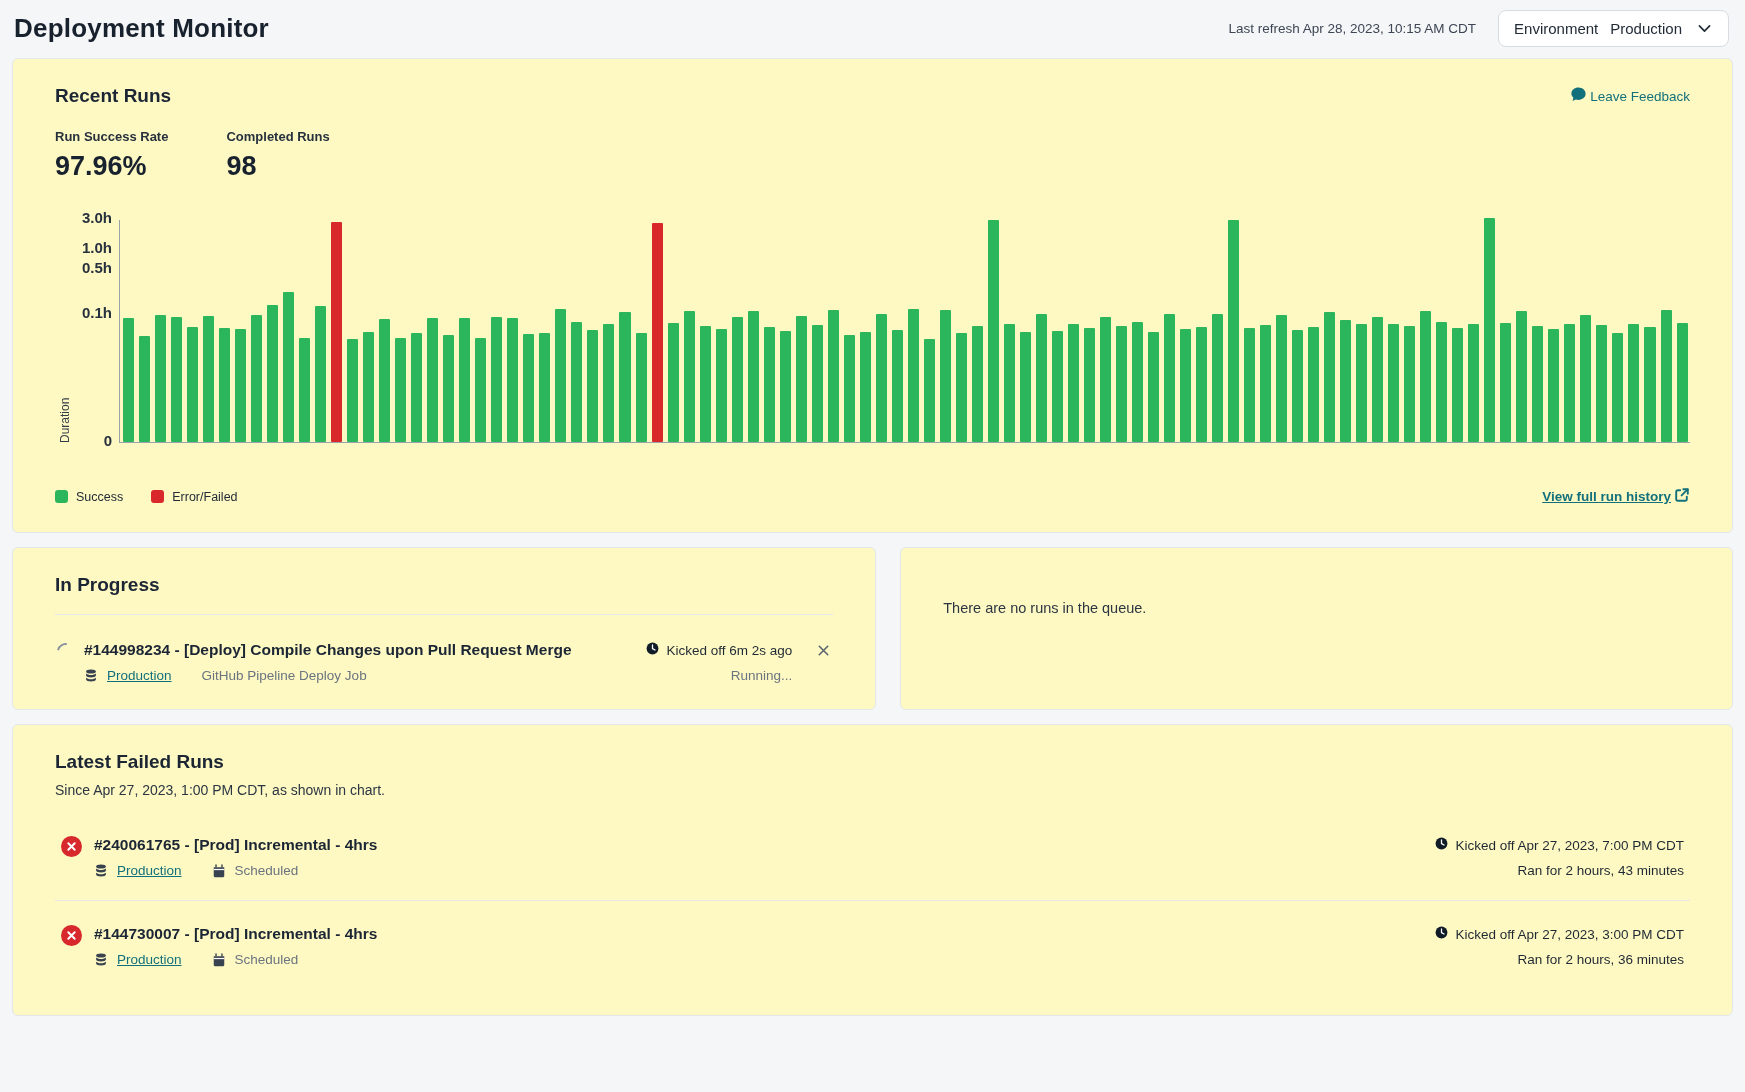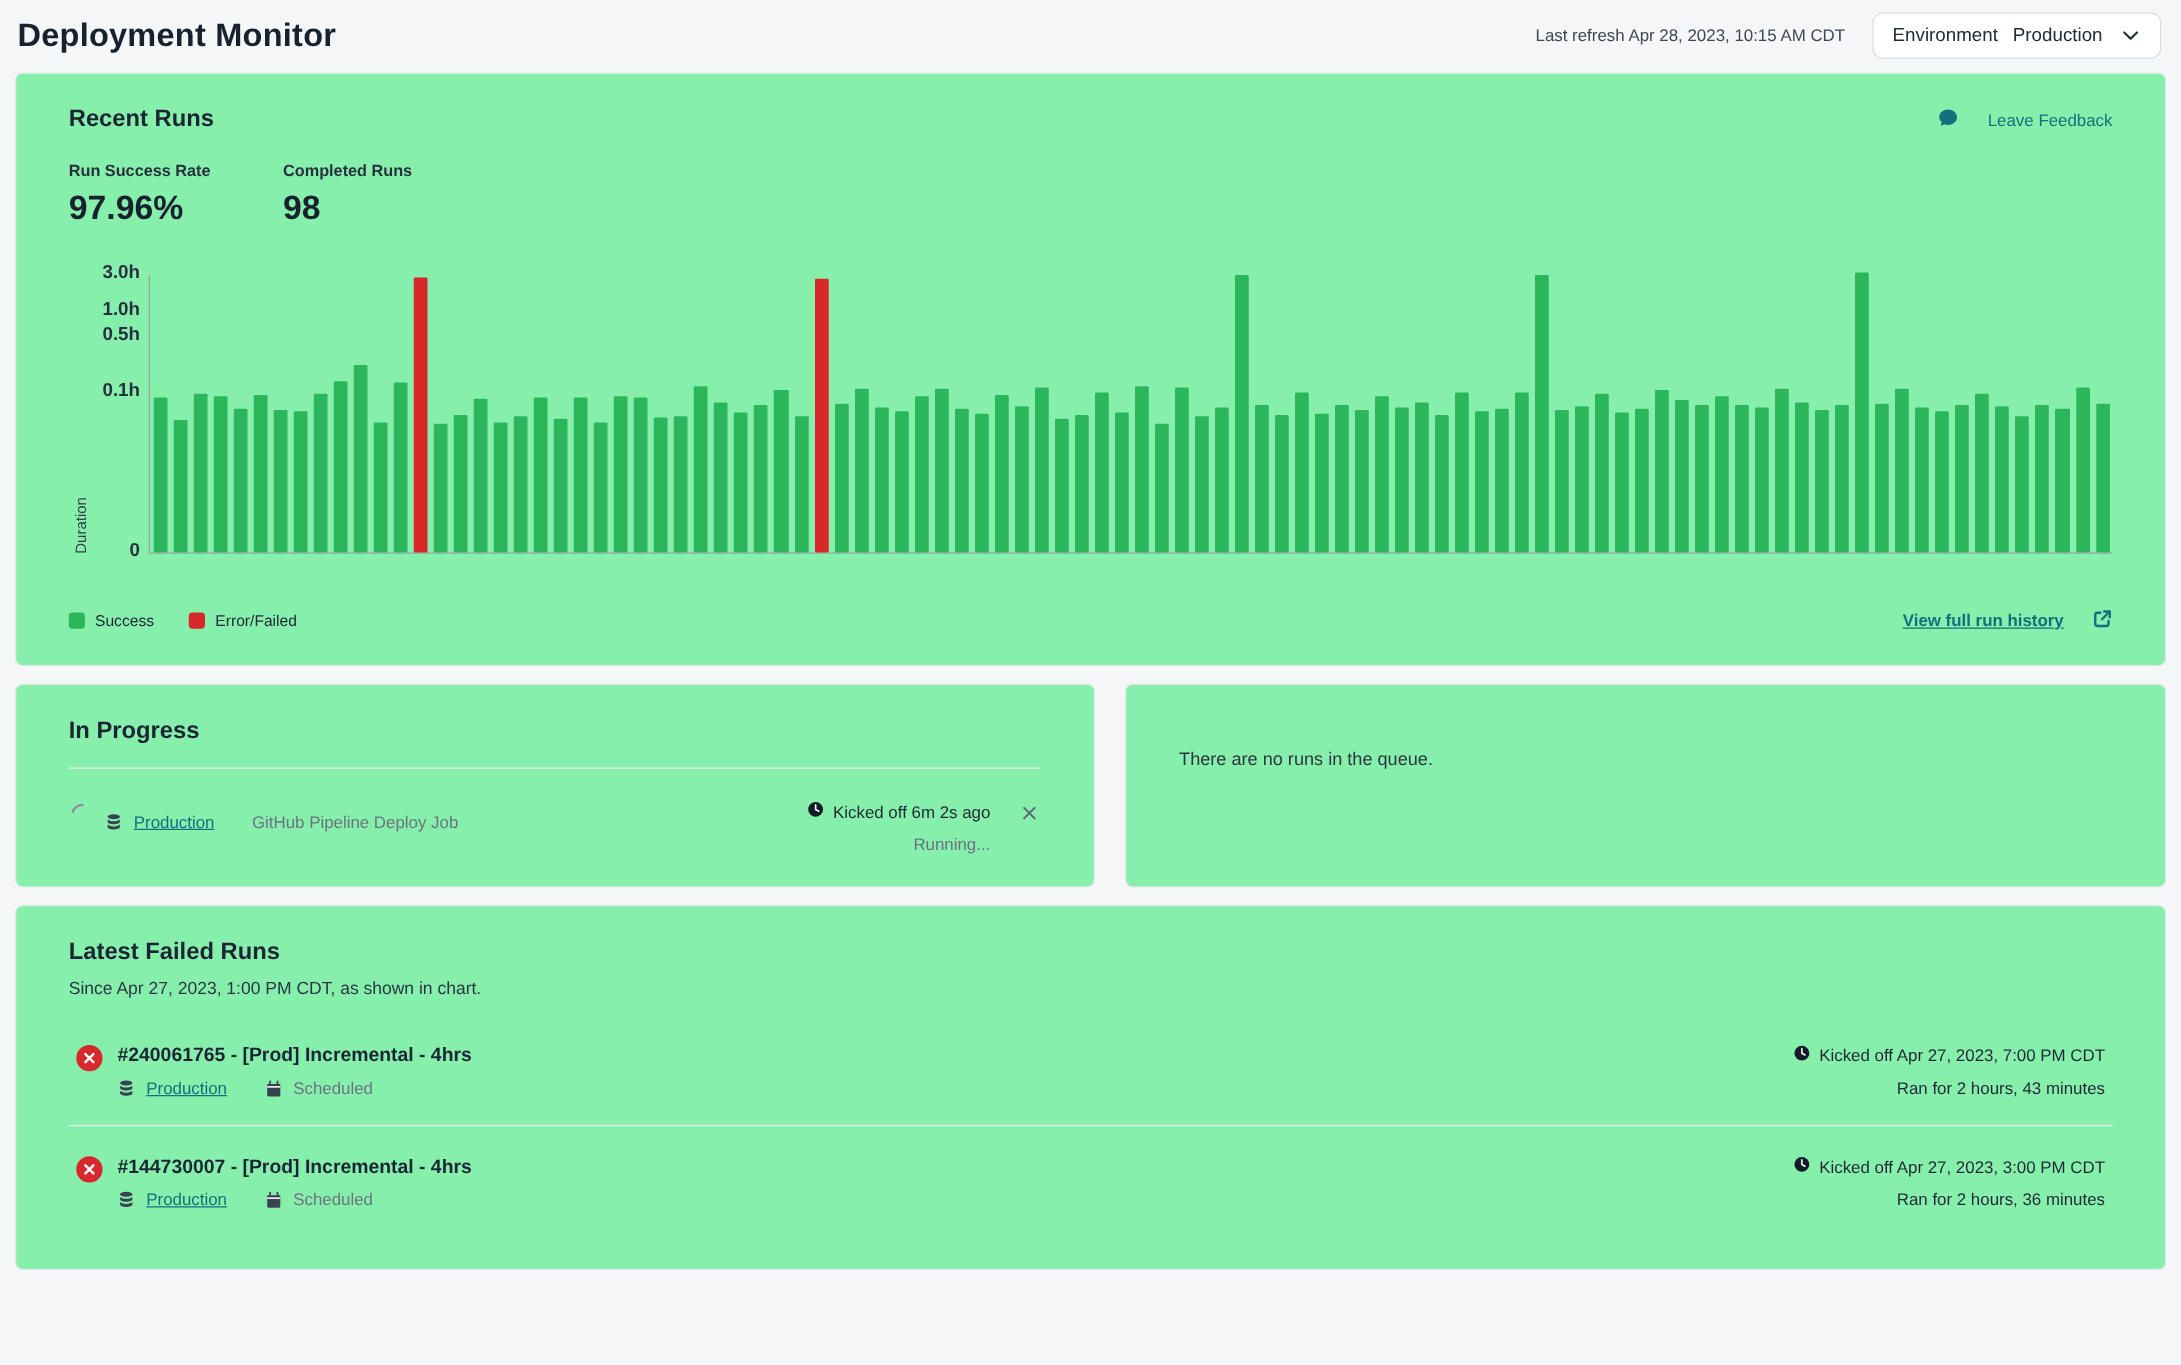--- a/index.html
+++ b/index.html
@@ -20,29 +20,29 @@
   .env-select {
     display: flex; align-items: center; gap: 12px;
     background: #fff; border: 1px solid #d8dce1; border-radius: 8px;
     padding: 9px 15px; font-size: 15px; color: #222c38; cursor: pointer;
     font-family: inherit;
   }
   .env-select .chev { display: inline-flex; margin-left: 2px; }
 
   
   .card {
-    background: #86efac; border: 1px solid #e4e7ea; border-radius: 6px;
+    background: #fef9c3; border: 1px solid #e4e7ea; border-radius: 6px;
     margin-bottom: 14px;
   }
   .card-pad { padding: 26px 42px 26px 42px; }
   .card h2 { font-size: 19px; font-weight: 700; color: #1b2534; }
 
   
   .rr-head { display: flex; align-items: center; justify-content: space-between; }
-  .teal-link { color: #12707c; font-size: 13.5px; text-decoration: none; display: inline-flex; align-items: center; gap: 23px; cursor: pointer; }
+  .teal-link { color: #12707c; font-size: 13.5px; text-decoration: none; display: inline-flex; align-items: center; gap: 3px; cursor: pointer; }
   .teal-link.underline { text-decoration: underline; font-weight: 600; }
   .metrics { display: flex; gap: 58px; margin-top: 22px; }
   .metric-label { font-size: 13px; font-weight: 700; color: #27313e; }
   .metric-value { font-size: 27px; font-weight: 700; color: #18212e; margin-top: 7px; }
 
   .chart-row { display: flex; align-items: flex-end; margin-top: 38px; }
   .duration-label {
     writing-mode: vertical-rl; transform: rotate(180deg);
     font-size: 12px; color: #333d49; height: 223px;
     display: flex; align-items: center; width: 20px; text-align: center;
@@ -277,20 +277,21 @@
     </div>
   </section>
 
   <div class="two-col">
     <section class="card card-pad col-progress">
       <h2>In Progress</h2>
       <div class="head-divider"></div>
       <div class="run-item">
         <div class="spinner"></div>
         <div class="run-main">
+          <div class="run-title">#144998234 - [Deploy] Compile Changes upon Pull Request Merge</div>
           <div class="run-meta">
             <span class="icon-dark">
               <svg width="14" height="14" viewBox="0 0 16 16" fill="#39434f">
                   <ellipse cx="8" cy="2.8" rx="5.6" ry="2.3"></ellipse>
                   <path d="M2.4 5.2c1 1 3.1 1.7 5.6 1.7s4.6-.7 5.6-1.7v2.1c0 1.3-2.5 2.3-5.6 2.3S2.4 8.6 2.4 7.3z"></path>
                   <path d="M2.4 9.9c1 1 3.1 1.7 5.6 1.7s4.6-.7 5.6-1.7V12c0 1.3-2.5 2.3-5.6 2.3S2.4 13.3 2.4 12z"></path>
                 </svg>
             </span>
             <a class="env-link" style="font-size:13.5px">Production</a>
             <span class="meta-gray meta-gap">GitHub Pipeline Deploy Job</span>

